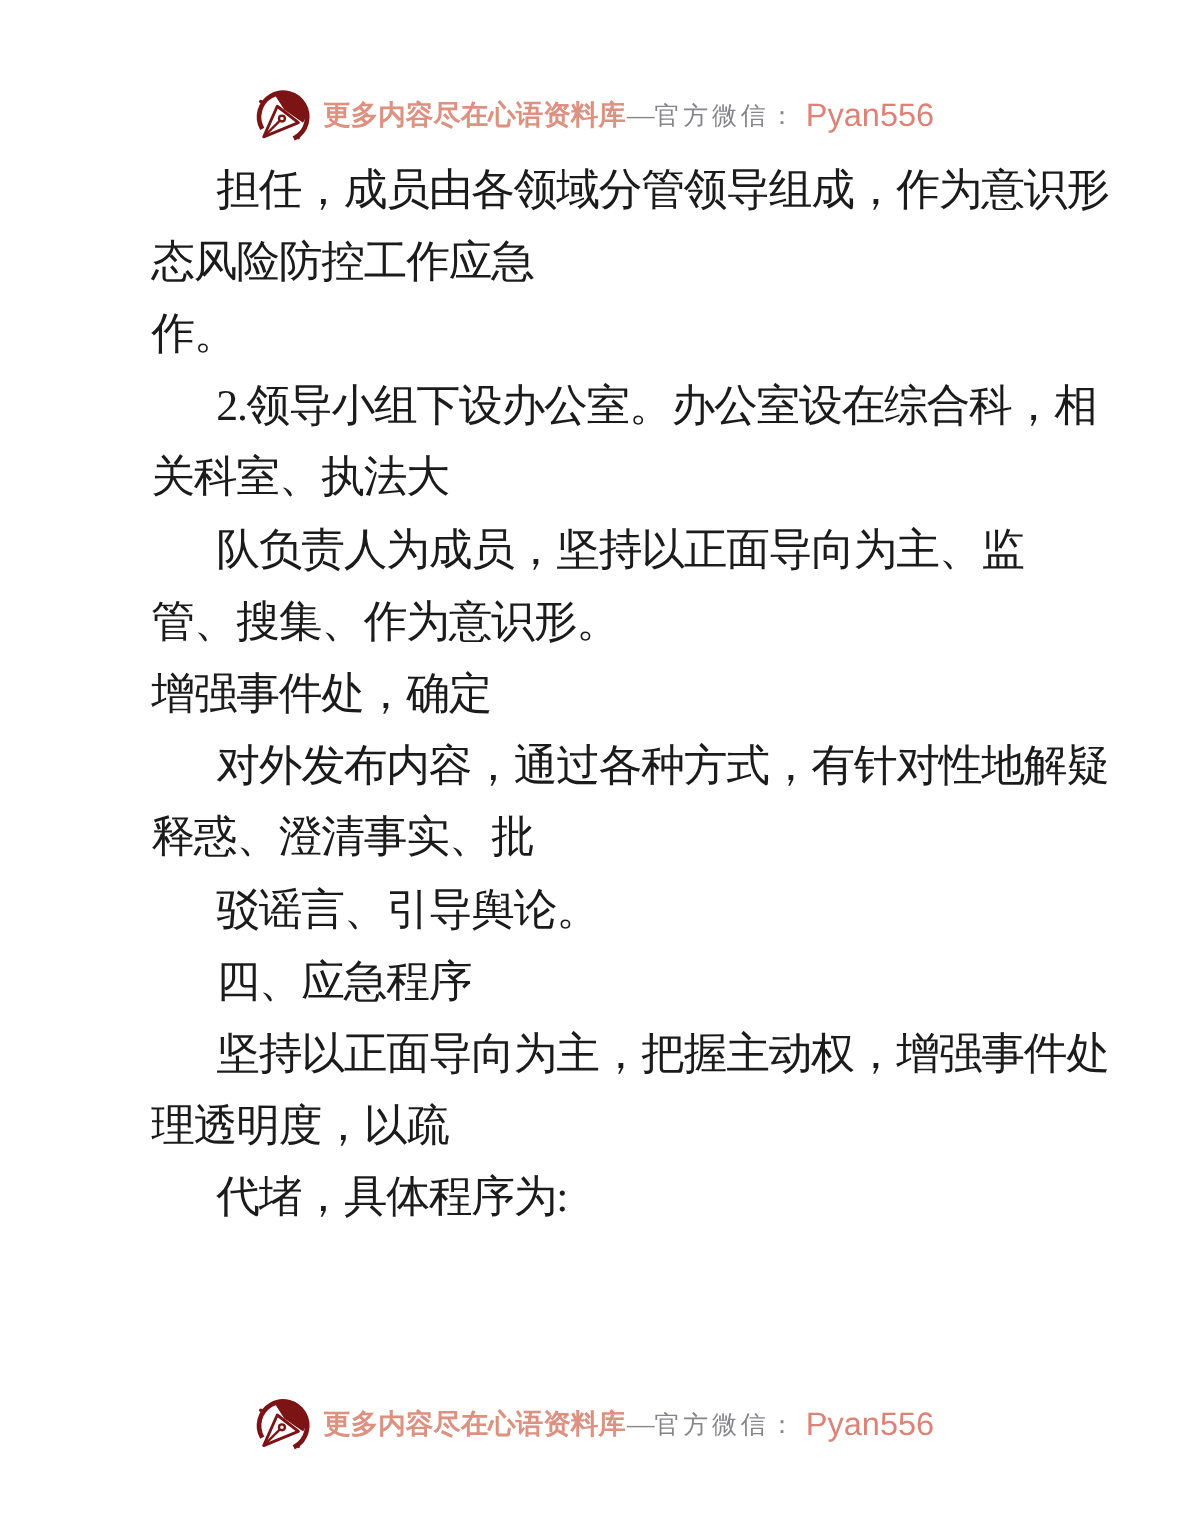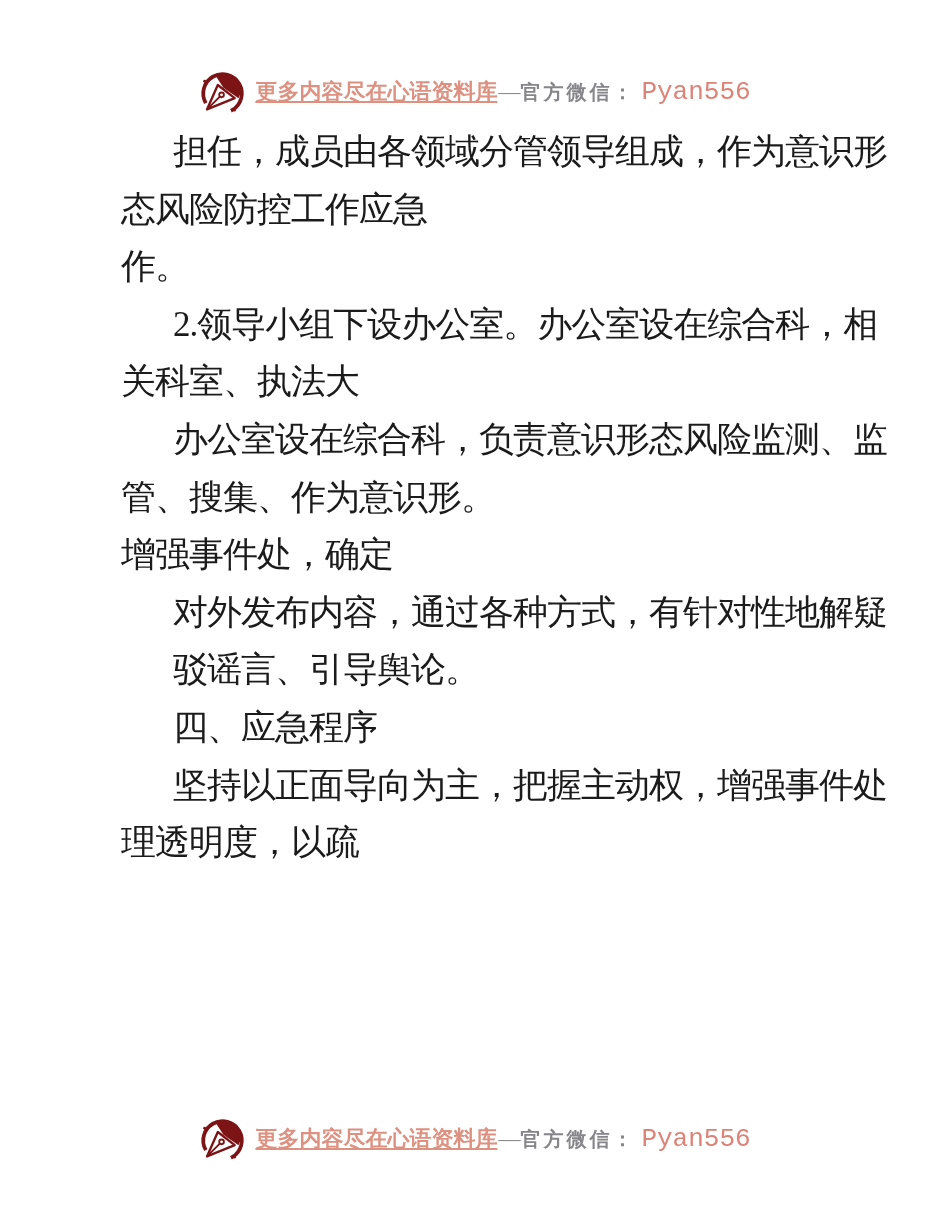--- a/index.html
+++ b/index.html
@@ -42,36 +42,35 @@
     height: 47px;
     flex: 0 0 auto;
     margin-right: 9px;
     display: inline-flex;
   }
   .wm-brand {
     font-size: 22px;
     font-weight: bold;
     letter-spacing: 0px;
     color: var(--brand-salmon);
-    text-decoration: underline;
   }
   .wm-sep {
     font-size: 22px;
     color: var(--label-gray);
     margin-left: 1px;
   }
   .wm-label {
     font-size: 20px;
-    font-weight: bold;
+    font-weight: normal;
     letter-spacing: 3px;
     color: var(--label-gray);
     text-align: center;
   }
   .wm-id {
-    font-family: Liberation Mono, monospace;
+    font-family: Liberation Sans, sans-serif;
     font-size: 26px;
     color: var(--id-salmon);
     margin-left: 6px;
   }
 
   
   .doc-body {
     position: absolute;
     top: 123px;
     left: 84px;
@@ -106,28 +105,30 @@
     <span class="wm-label">官方微信：</span>
     <span class="wm-id">Pyan556</span>
   </div>
 
   <div class="doc-body">
       <div class="doc-line indent">担任，成员由各领域分管领导组成，作为意识形</div>
       <div class="doc-line">态风险防控工作应急</div>
       <div class="doc-line">作。</div>
       <div class="doc-line indent">2.领导小组下设办公室。办公室设在综合科，相</div>
       <div class="doc-line">关科室、执法大</div>
-      <div class="doc-line indent">办公室设在综合科，负责意识形态风险监测、监</div>
+      <div class="doc-line indent">队负责人为成员，坚持以正面导向为主、监</div>
       <div class="doc-line">管、搜集、作为意识形。</div>
       <div class="doc-line">增强事件处，确定</div>
       <div class="doc-line indent">对外发布内容，通过各种方式，有针对性地解疑</div>
+      <div class="doc-line">释惑、澄清事实、批</div>
       <div class="doc-line indent">驳谣言、引导舆论。</div>
       <div class="doc-line indent">四、应急程序</div>
       <div class="doc-line indent">坚持以正面导向为主，把握主动权，增强事件处</div>
       <div class="doc-line">理透明度，以疏</div>
+      <div class="doc-line indent">代堵，具体程序为:</div>
     </div>
 
   <div class="watermark watermark-bottom">
     <span class="wm-logo">
       <svg viewBox="0 0 100 100" width="47" height="47" aria-hidden="true">
         <circle cx="50" cy="52" r="41" fill="none" stroke="var(--logo-maroon)" stroke-width="8" stroke-dasharray="195 62" transform="rotate(150 50 52)"></circle>
         <path d="M34,12 Q66,2 86,30 Q94,46 84,62 L52,40 Z" fill="var(--logo-maroon)"></path>
         <path d="M17,86 L40,34 L76,62 Z" fill="#ffffff" stroke="var(--logo-maroon)" stroke-width="5" stroke-linejoin="round"></path>
         <line x1="17" y1="86" x2="47" y2="56" stroke="var(--logo-maroon)" stroke-width="4"></line>
         <circle cx="48" cy="55" r="5" fill="#ffffff" stroke="var(--logo-maroon)" stroke-width="4"></circle>

